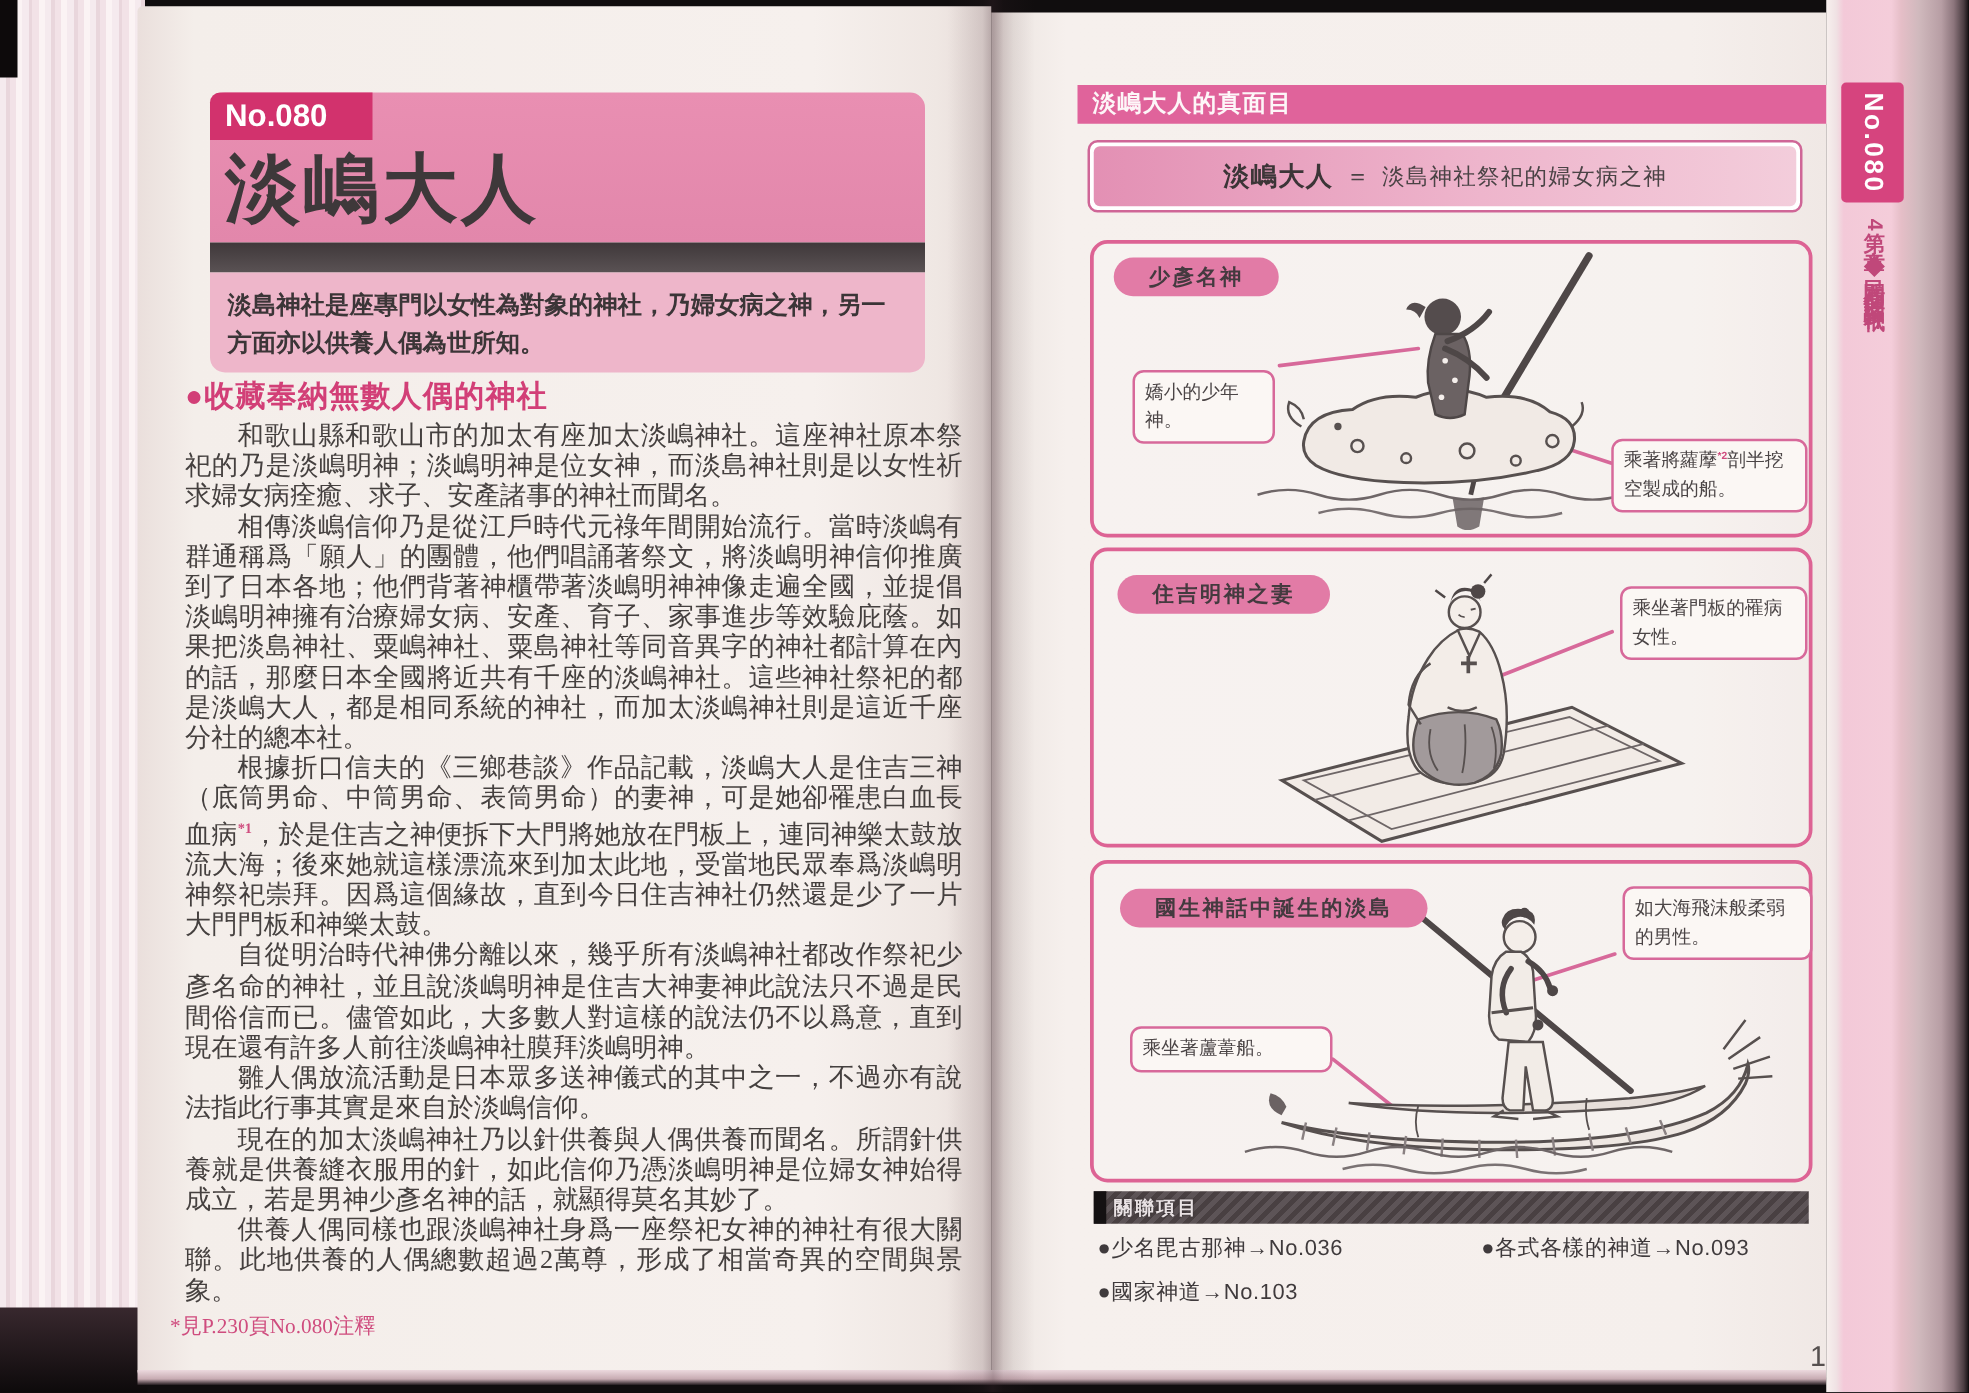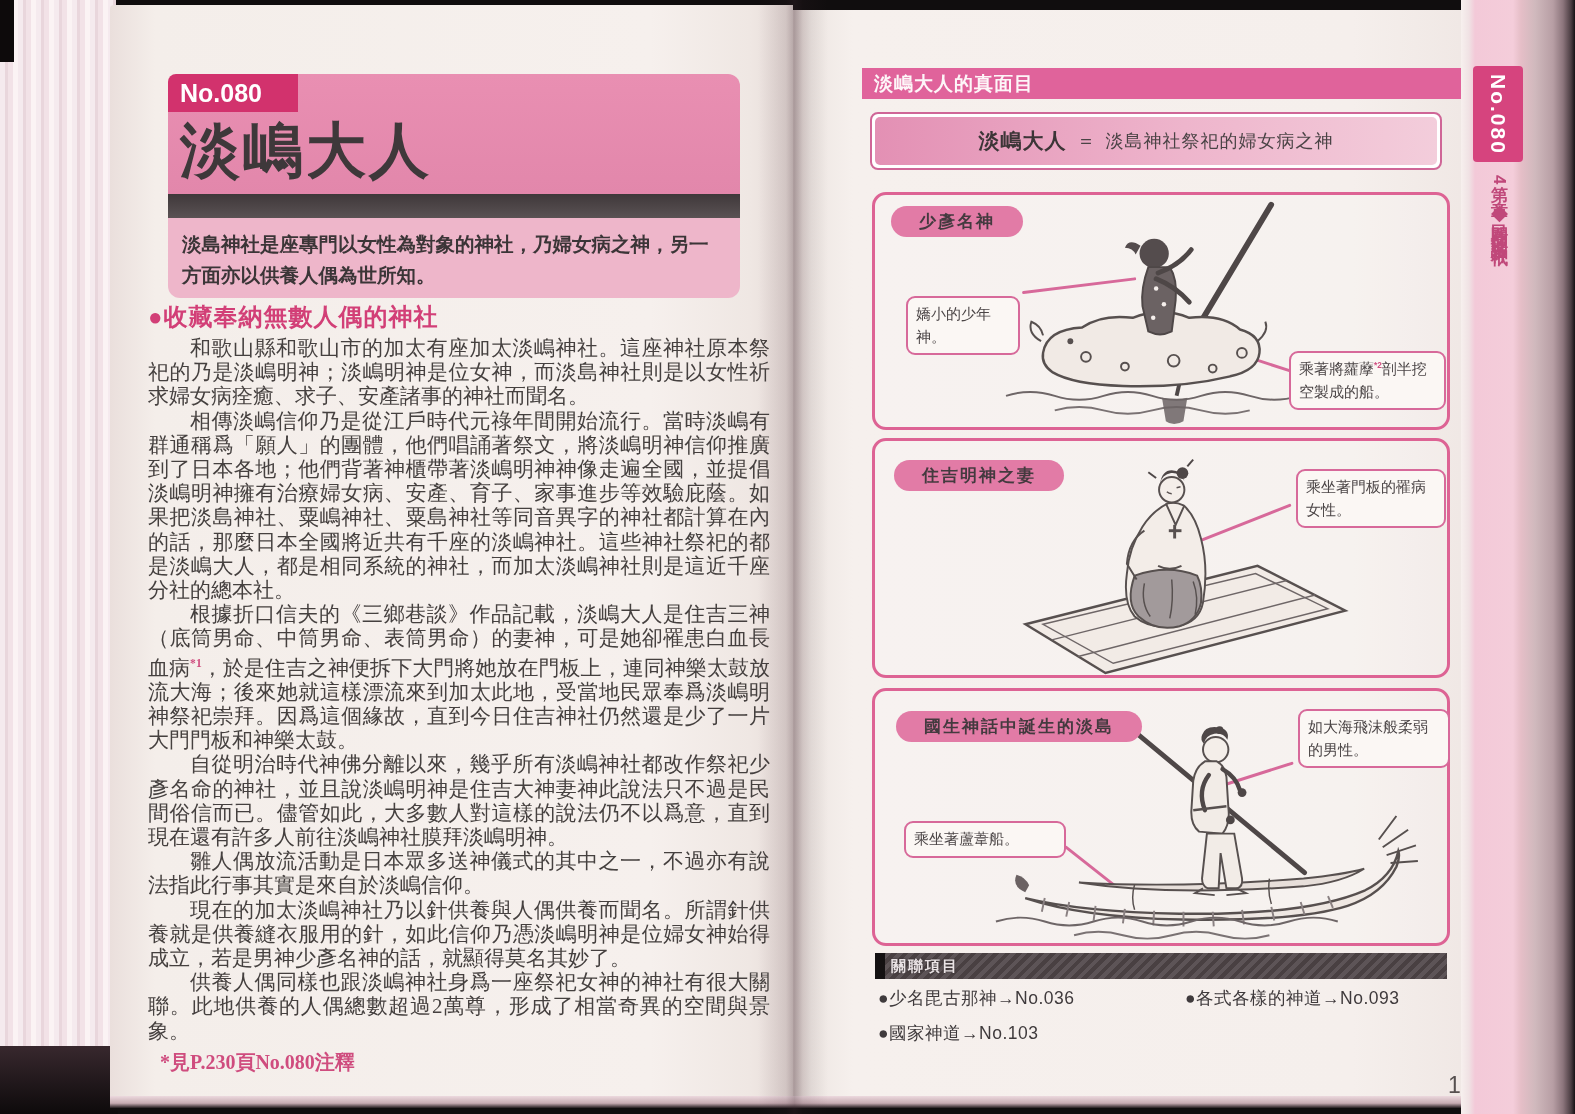--- a/index.html
+++ b/index.html
@@ -46,21 +46,21 @@
   .title-band h1{margin:0 0 2px 12px;font-size:60px;letter-spacing:3px;color:#3e383a;font-weight:bold;}
   .dark-band{left:168px;top:194px;width:572px;height:24px;z-index:2;background:linear-gradient(180deg,#3f383a,#5a5254);}
   .intro-band{left:168px;top:218px;width:572px;height:80px;z-index:2;background:var(--intro-pink);
     border-radius:0 0 12px 12px;padding:11px 14px;box-sizing:border-box;font-size:19.5px;line-height:1.6;color:#3b3537;font-weight:bold;}
   .section-heading{left:148px;top:301px;font-size:24px;font-weight:bold;color:var(--heading-pink);z-index:2;letter-spacing:1px;}
   .body-text{left:148px;top:336px;width:622px;z-index:2;font-family:"Liberation Serif","DejaVu Serif",serif;
     font-size:21px;line-height:24.2px;text-align:justify;color:var(--text-dark);}
   .body-text p{margin:0;text-indent:2em;}
   .bseg{font-weight:normal;font-family:"Liberation Sans",sans-serif;}
   .supseg{color:var(--footnote-pink);font-size:.55em;vertical-align:super;font-weight:bold;}
-  .footnote{left:160px;top:1049px;color:var(--footnote-pink);font-size:20px;font-weight:bold;z-index:2;
+  .footnote{left:136px;top:1049px;color:var(--footnote-pink);font-size:17px;font-weight:normal;z-index:2;
     font-family:"Liberation Serif",serif;}
   .pagenum{font-size:23px;color:#56504f;z-index:2;}
   .pn-left{left:112px;top:1118px;font-weight:bold;}
   .pn-right{left:1448px;top:1072px;}
 
   
   .rp-header{left:862px;top:68px;width:700px;height:31px;background:var(--bar-pink);z-index:2;
     color:#fdf6f8;font-weight:bold;font-size:19px;line-height:31px;padding-left:12px;box-sizing:border-box;letter-spacing:1px;}
   .eq-box{left:870px;top:112px;width:572px;height:58px;z-index:2;border:2px solid #cf6697;border-radius:8px;
     background:#fff;box-sizing:border-box;padding:3px;}

